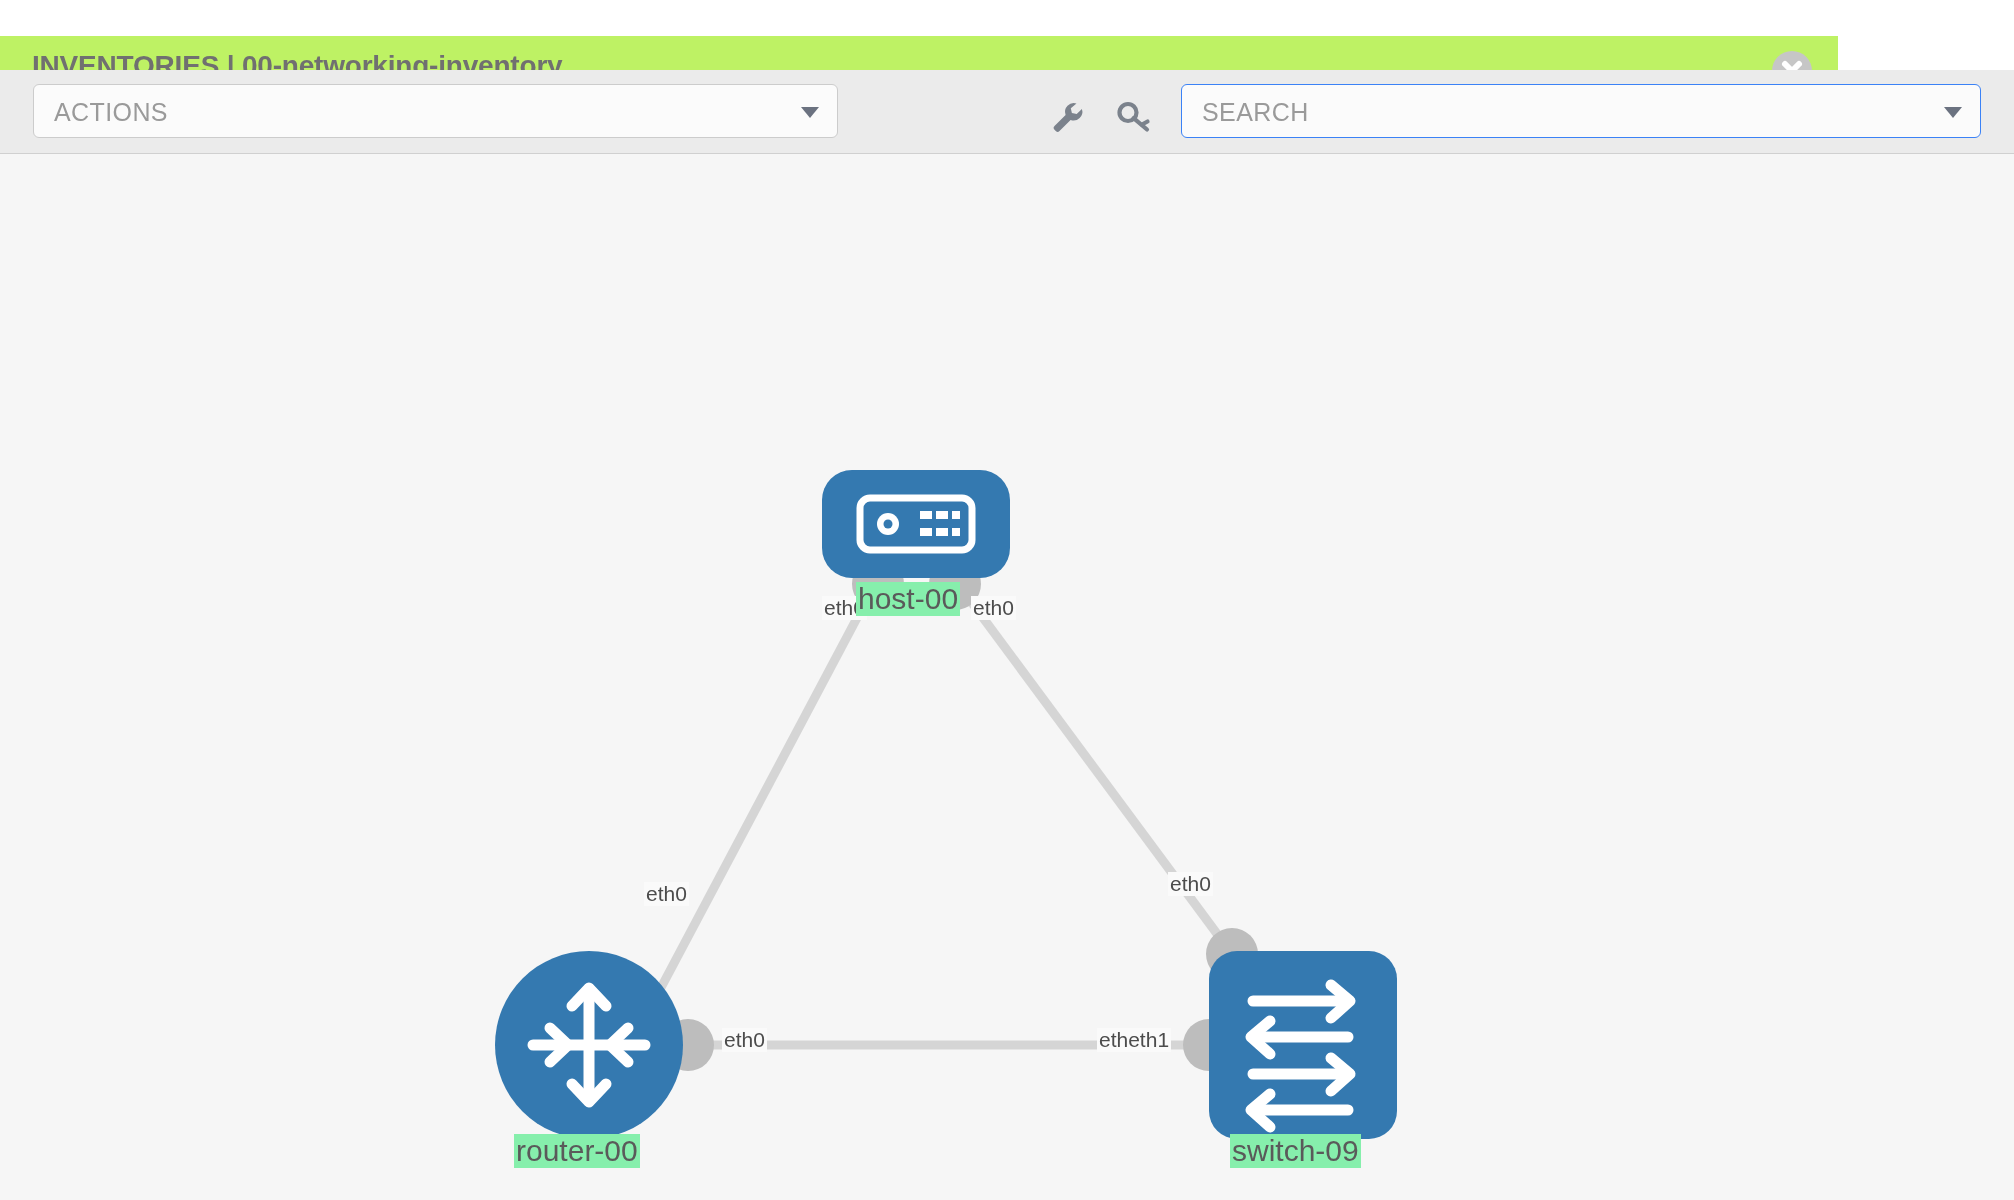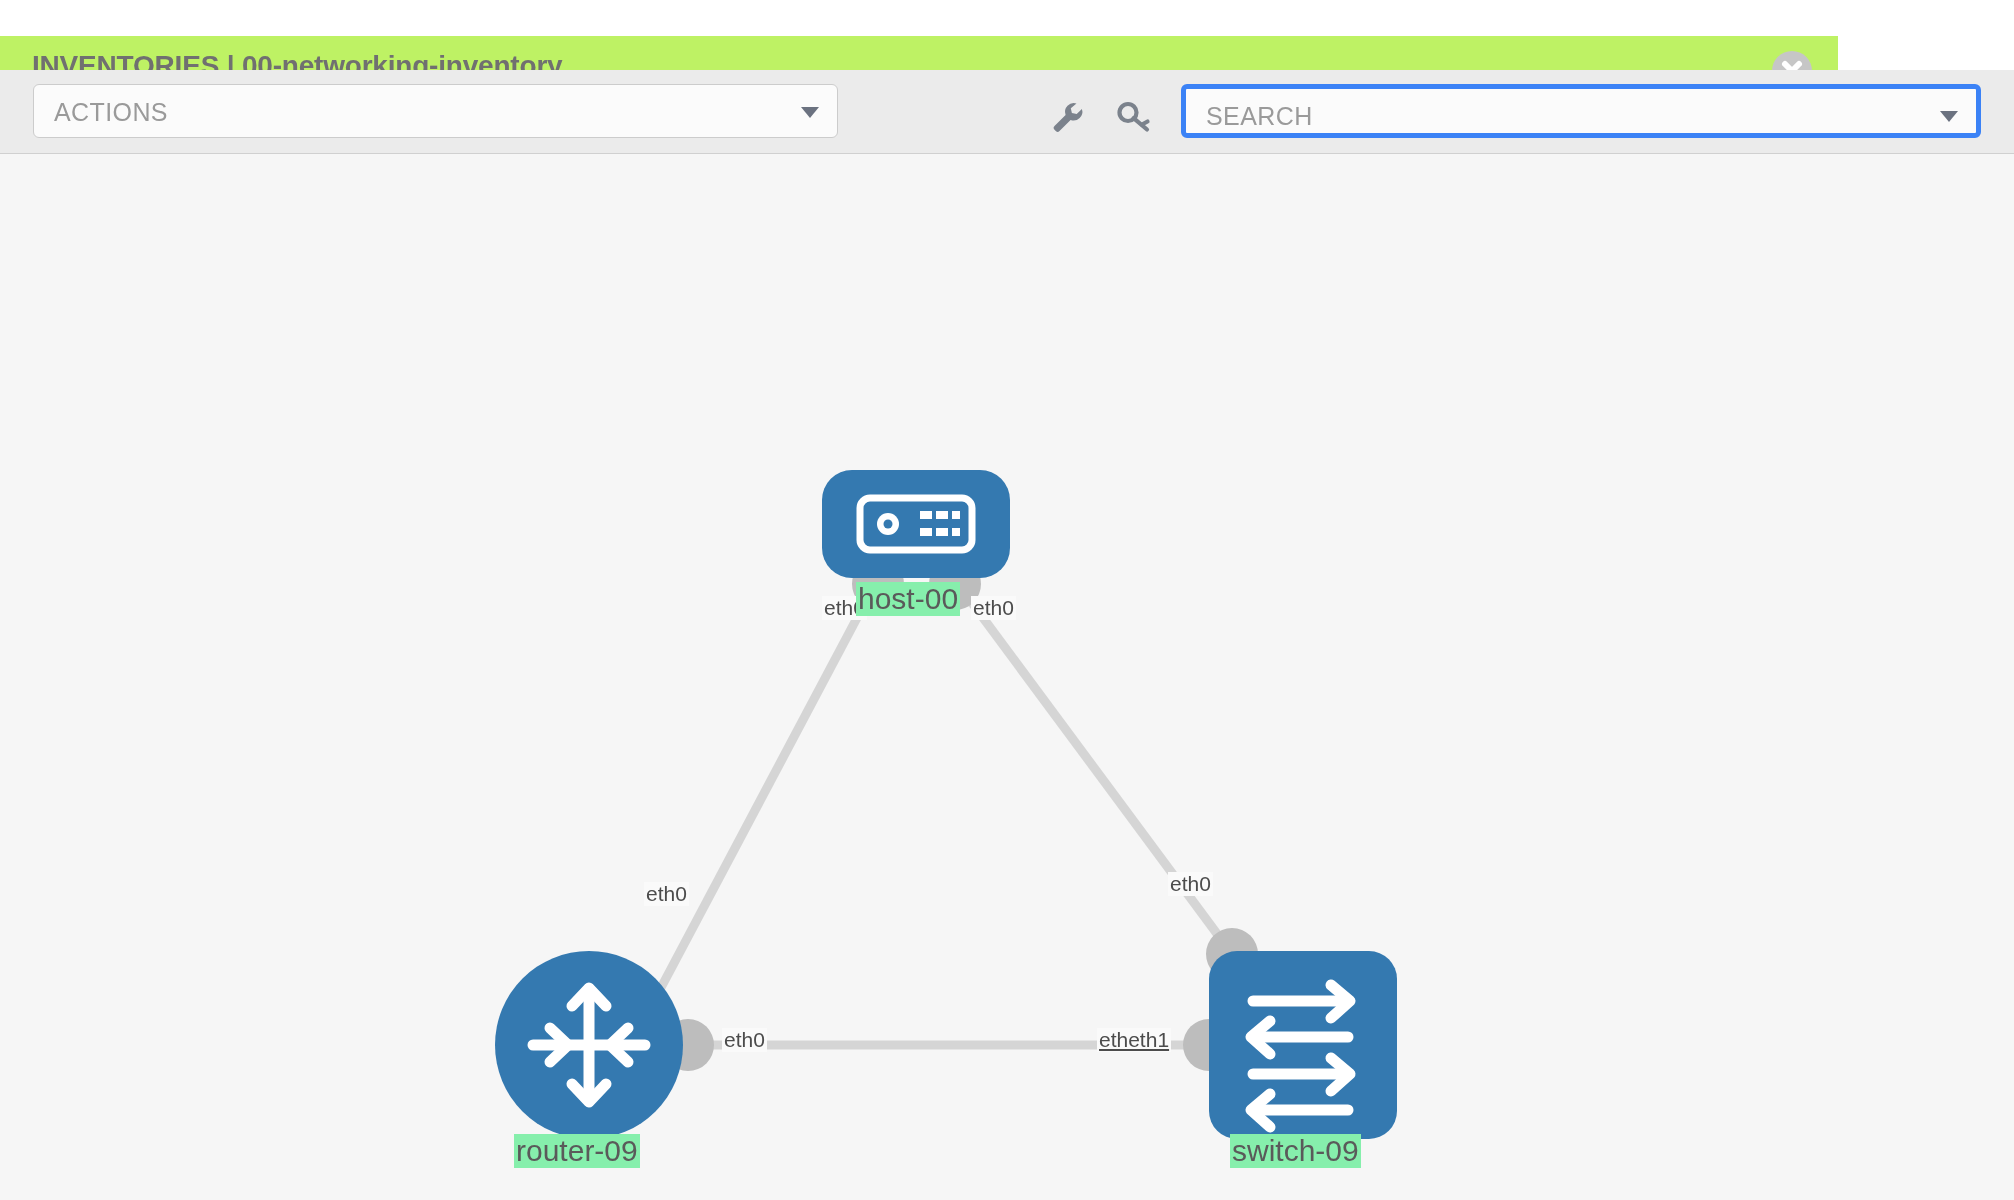--- a/index.html
+++ b/index.html
@@ -103,21 +103,21 @@
   .tool-icon.wrench { left: 1046px; }
   .tool-icon.key { left: 1114px; }
 
   .search-box {
     position: absolute;
     left: 1181px;
     top: 14px;
     width: 800px;
     height: 54px;
     background: #fbfbfb;
-    border: 5px solid #3b82f6;
+    border: 1px solid #3b82f6;
     border-radius: 6px;
     box-sizing: border-box;
     cursor: text;
     padding-left: 48px;
   }
   .search-label {
     position: absolute;
     left: 20px;
     top: 13px;
     font-size: 25px;
@@ -258,19 +258,19 @@
     </svg>
 
     <div class="port-label" style="left:822px; top:442px;">eth0</div>
     <div class="node-label" style="left:856px; top:428px;">host-00</div>
     <div class="port-label" style="left:971px; top:442px;">eth0</div>
 
     <div class="port-label" style="left:644px; top:728px;">eth0</div>
     <div class="port-label" style="left:1168px; top:718px;">eth0</div>
 
     <div class="port-label" style="left:722px; top:874px;">eth0</div>
-    <div class="port-label" style="left:1097px; top:874px;text-decoration:underline;">etheth1</div>
-
-    <div class="node-label" style="left:514px; top:980px;">router-09</div>
+    <div class="port-label" style="left:1097px; top:874px;">etheth1</div>
+
+    <div class="node-label" style="left:514px; top:980px;">router-00</div>
     <div class="node-label" style="left:1230px; top:980px;">switch-09</div>
 
   </div>
 </div>
 
 </body></html>

